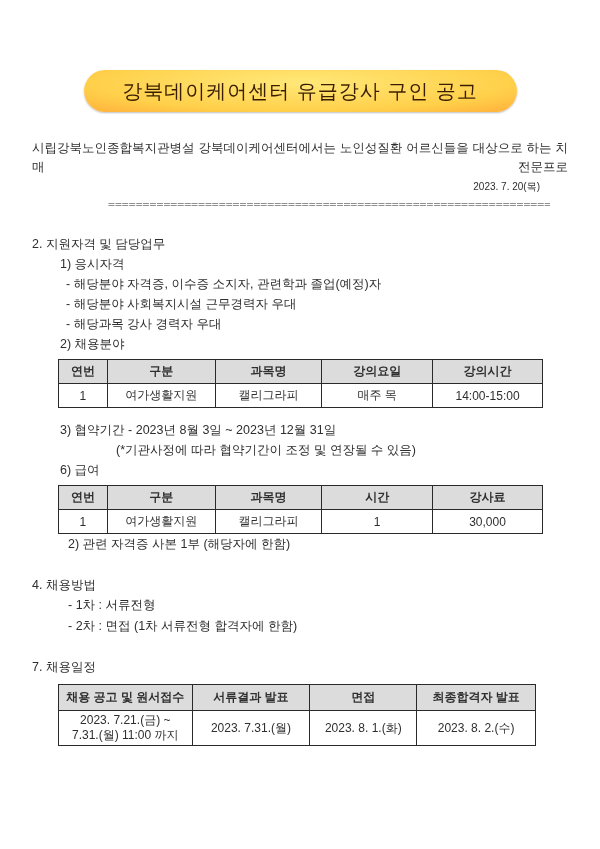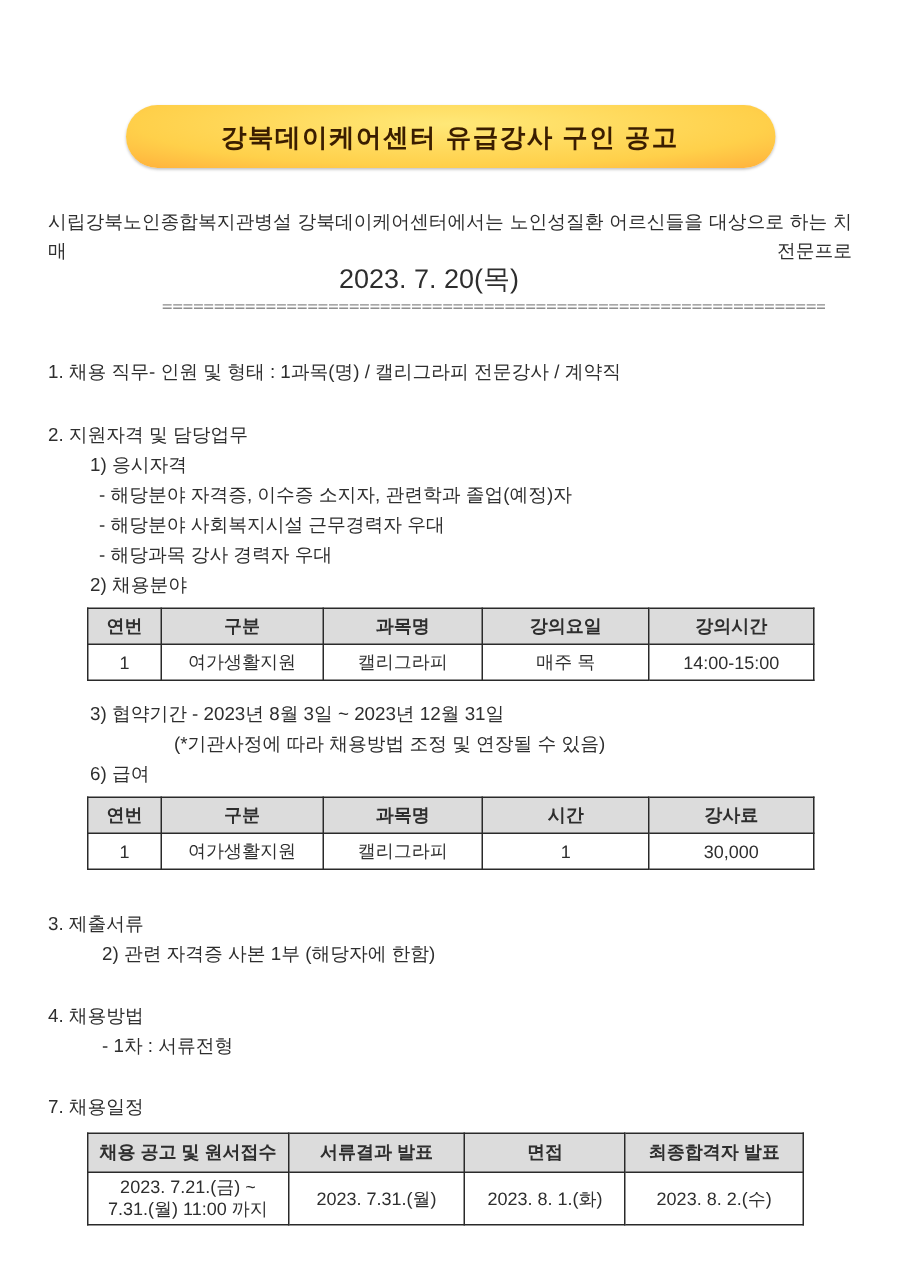--- a/index.html
+++ b/index.html
@@ -17,27 +17,27 @@
     border-radius:22px;
     display:flex;align-items:center;justify-content:center;
     background:radial-gradient(115% 160% at 50% 30%,
       var(--banner-highlight,#ffe878) 0%,
       var(--banner-mid,#ffd04a) 42%,
       var(--banner-deep,#ff9f33) 72%,
       var(--banner-edge,#ee720e) 100%);
     box-shadow:0 1px 2px rgba(0,0,0,0.25);
   }
   .banner span{
-    font-size:17px;font-weight:bold;letter-spacing:1px;
+    font-size:20px;font-weight:normal;letter-spacing:1px;
     color:var(--banner-text,#3a1d00);
   }
   .content{padding:0 32px;}
   .intro-line{margin:0;font-size:12.5px;line-height:19px;}
   .intro-line.first{margin-top:27px;text-align:justify;text-align-last:justify;}
-  .date-line{margin-top:0;padding-right:28px;text-align:center;font-size:18px;line-height:19px;}
+  .date-line{margin-top:0;padding-right:28px;text-align:right;font-size:10px;line-height:19px;}
   .divider{
     margin:1px 0 0 76px;width:442px;height:15px;
     overflow:hidden;white-space:nowrap;
     font-family:"DejaVu Sans Mono","Liberation Mono",monospace;
     font-size:11.5px;line-height:15px;color:var(--divider,#8f8f8f);
   }
   .ln{font-size:12.5px;line-height:20px;}
   .sec1{margin-top:26px;}
   .sec2{margin-top:22px;}
   .sub{padding-left:28px;}
@@ -73,21 +73,20 @@
   <div class="banner">
     <span>강북데이케어센터 유급강사 구인 공고</span>
   </div>
 
   <div class="content">
 
     <p class="intro-line first">시립강북노인종합복지관병설 강북데이케어센터에서는 노인성질환 어르신들을 대상으로 하는 치매 전문프로</p>
     <div class="date-line">2023. 7. 20(목)</div>
     <div class="divider">================================================================</div>
 
-    <div class="ln sec1">1. 채용 직무- 인원 및 형태 : 1과목(명) / 캘리그라피 전문강사 / 계약직</div>
 
     <div class="ln sec2">2. 지원자격 및 담당업무</div>
     <div class="ln sub">1) 응시자격</div>
     <div class="ln dash">- 해당분야 자격증, 이수증 소지자, 관련학과 졸업(예정)자</div>
     <div class="ln dash">- 해당분야 사회복지시설 근무경력자 우대</div>
     <div class="ln dash">- 해당과목 강사 경력자 우대</div>
     <div class="ln sub">2) 채용분야</div>
 
     <table class="tbl t12">
       <colgroup>
@@ -111,21 +110,21 @@
           <td>1</td>
           <td>여가생활지원</td>
           <td>캘리그라피</td>
           <td>매주 목</td>
           <td>14:00-15:00</td>
         </tr>
       </tbody>
     </table>
 
     <div class="ln sub gap12">3) 협약기간 - 2023년 8월 3일 ~ 2023년 12월 31일</div>
-    <div class="ln note">(*기관사정에 따라 채용방법 조정 및 연장될 수 있음)</div>
+    <div class="ln note">(*기관사정에 따라 협약기간이 조정 및 연장될 수 있음)</div>
     <div class="ln sub">6) 급여</div>
 
     <table class="tbl t12">
       <colgroup>
         <col style="width:10.1%">
           <col style="width:22.3%">
           <col style="width:22.0%">
           <col style="width:22.9%">
           <col style="width:22.7%">
       </colgroup>
@@ -142,25 +141,25 @@
         <tr>
           <td>1</td>
           <td>여가생활지원</td>
           <td>캘리그라피</td>
           <td>1</td>
           <td>30,000</td>
         </tr>
       </tbody>
     </table>
 
-    <div class="ln gap26">3. 제출서류</div>
     <div class="ln item">2) 관련 자격증 사본 1부 (해당자에 한함)</div>
 
     <div class="ln gap20">4. 채용방법</div>
     <div class="ln item">- 1차 : 서류전형</div>
+    <div class="ln item">- 2차 : 면접 (1차 서류전형 합격자에 한함)</div>
 
     <div class="ln gap20">7. 채용일정</div>
 
     <table class="tbl t3">
       <colgroup>
         <col style="width:28.0%">
           <col style="width:24.7%">
           <col style="width:22.4%">
           <col style="width:24.9%">
       </colgroup>

